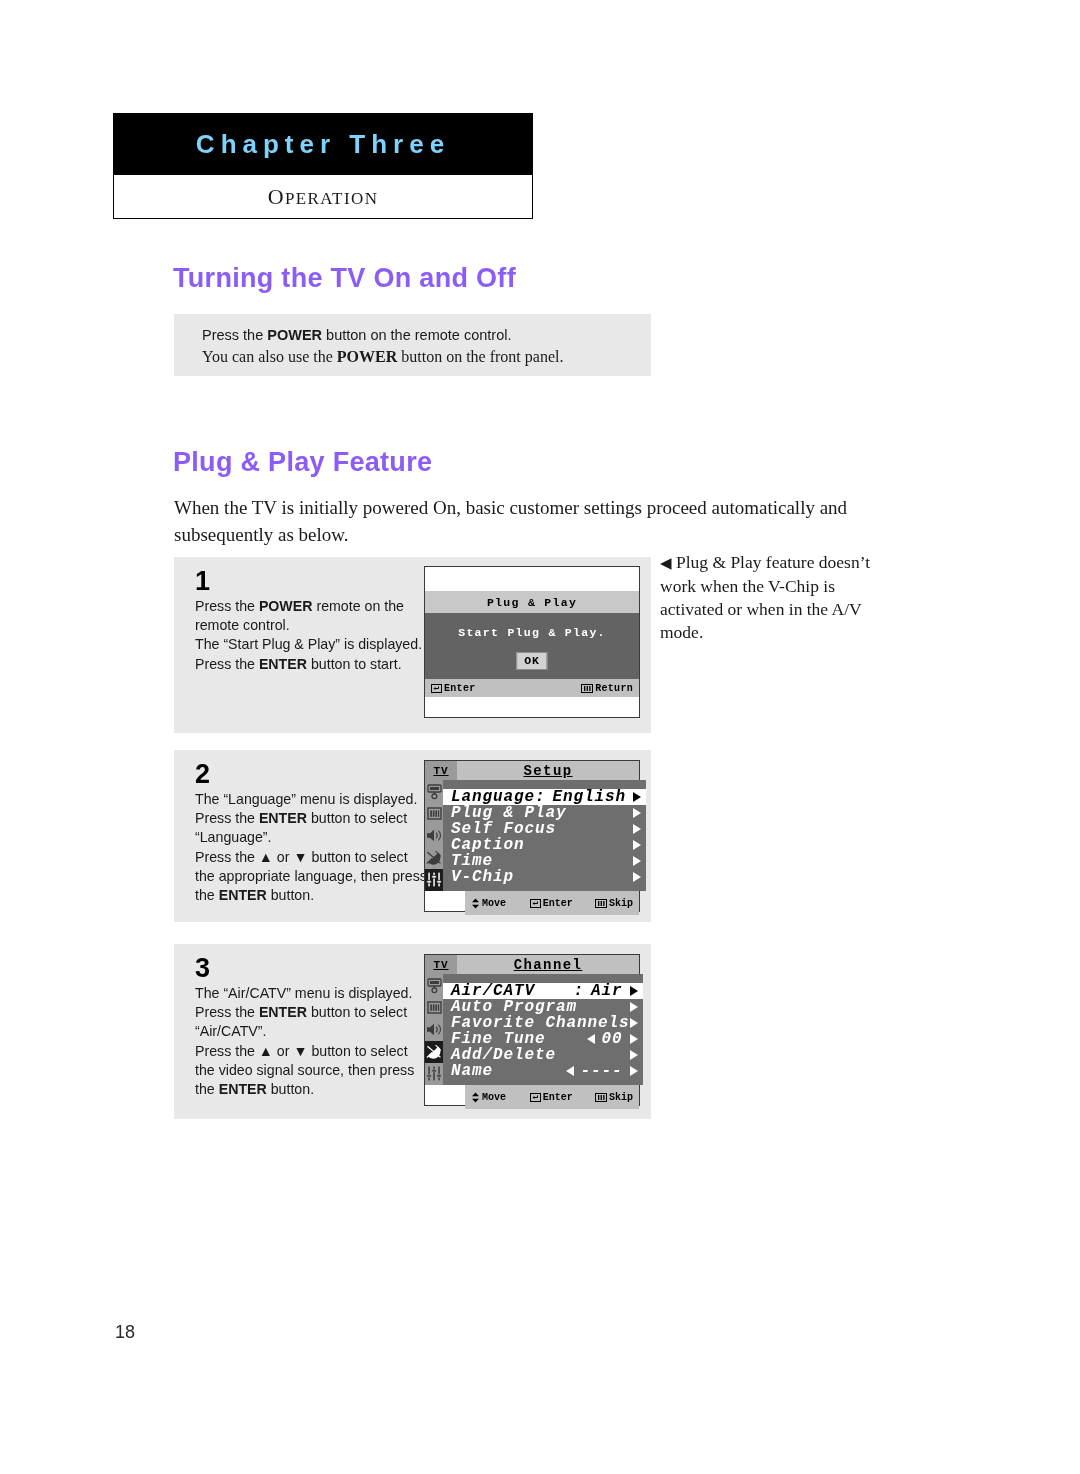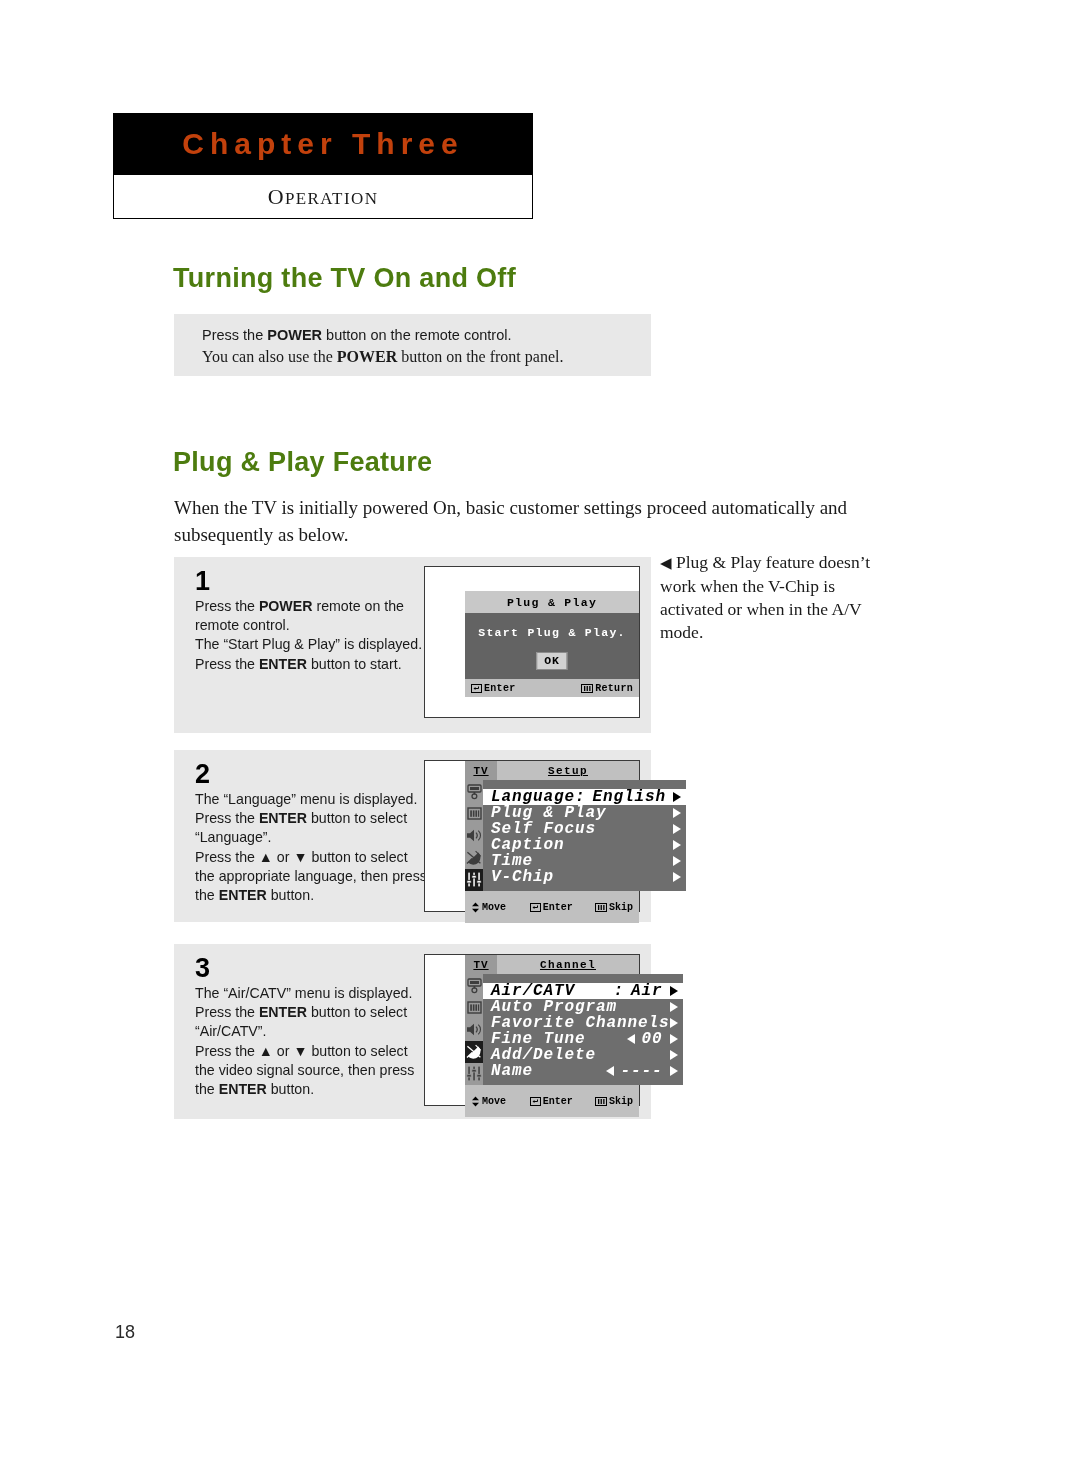--- a/index.html
+++ b/index.html
@@ -24,22 +24,22 @@
     width: 420px;
   }
   .chapter-bar {
     background: #000000;
     height: 62px;
     display: flex;
     align-items: center;
     justify-content: center;
   }
   .chapter-title {
-    color: #c2410c;
-    font-size: 30px;
+    color: #7dd3fc;
+    font-size: 26px;
     font-weight: bold;
     letter-spacing: 6px;
     font-family: "Liberation Sans", sans-serif;
   }
   .chapter-sub-box {
     border: 1.5px solid #000000;
     border-top: none;
     background: #ffffff;
     height: 43px;
     display: flex;
@@ -56,21 +56,21 @@
     font-size: 22px;
   }
 
   
   .section-heading {
     position: absolute;
     font-family: "Liberation Sans", sans-serif;
     font-weight: bold;
     font-size: 27px;
     letter-spacing: 0.3px;
-    color: #4d7c0f;
+    color: #8b5cf6;
   }
   #heading-turning { left: 173px; top: 263px; }
   #heading-plugplay { left: 173px; top: 447px; }
 
   
   .note-box {
     position: absolute;
     left: 174px;
     top: 314px;
     width: 477px;
@@ -152,21 +152,20 @@
     line-height: 23px;
   }
 
   
   .osd {
     position: absolute;
     box-sizing: border-box;
     border: 1.5px solid #3a3a3a;
     background: #ffffff;
     font-family: "Liberation Mono", monospace;
-    padding-left: 40px;
   }
   #osd-plugplay { left: 424px; top: 566px; width: 216px; height: 152px; }
   #osd-setup    { left: 424px; top: 760px; width: 216px; height: 152px; }
   #osd-channel  { left: 424px; top: 954px; width: 216px; height: 152px; }
 
   
   .pp-pad-top { height: 24px; background: #ffffff; }
   .pp-title {
     height: 22px;
     background: #c8c8c8;
@@ -238,21 +237,21 @@
     font-size: 11px;
     font-weight: bold;
     letter-spacing: 1px;
     color: #000000;
   }
   .menu-head-title {
     flex: 1;
     display: flex;
     align-items: center;
     justify-content: center;
-    font-size: 11px;
+    font-size: 14px;
     font-weight: bold;
     letter-spacing: 1.4px;
     color: #000000;
   }
   .menu-mid {
     height: 111px;
     display: flex;
   }
   .menu-sidebar {
     width: 32px;
@@ -302,29 +301,30 @@
   }
   .menu-row .arrow-l {
     flex: 0 0 auto;
     width: 0; height: 0;
     border-right: 8px solid currentColor;
     border-top: 5px solid transparent;
     border-bottom: 5px solid transparent;
     margin-right: 7px;
   }
   .menu-footer {
-    height: 32px;
+    height: 24px;
     background: #c0c0c0;
     display: flex;
     align-items: center;
     padding: 0 6px;
     box-sizing: border-box;
     font-size: 10px;
     font-weight: bold;
     color: #000000;
+    margin-left: 40px;
   }
   .mf-item { display: flex; align-items: center; }
   .mf-gap-a { width: 32px; }
   .mf-gap-b { width: 30px; }
 
   
   .ico { display: inline-flex; align-items: center; margin-right: 2px; }
   .ico svg { display: block; }
 
   

